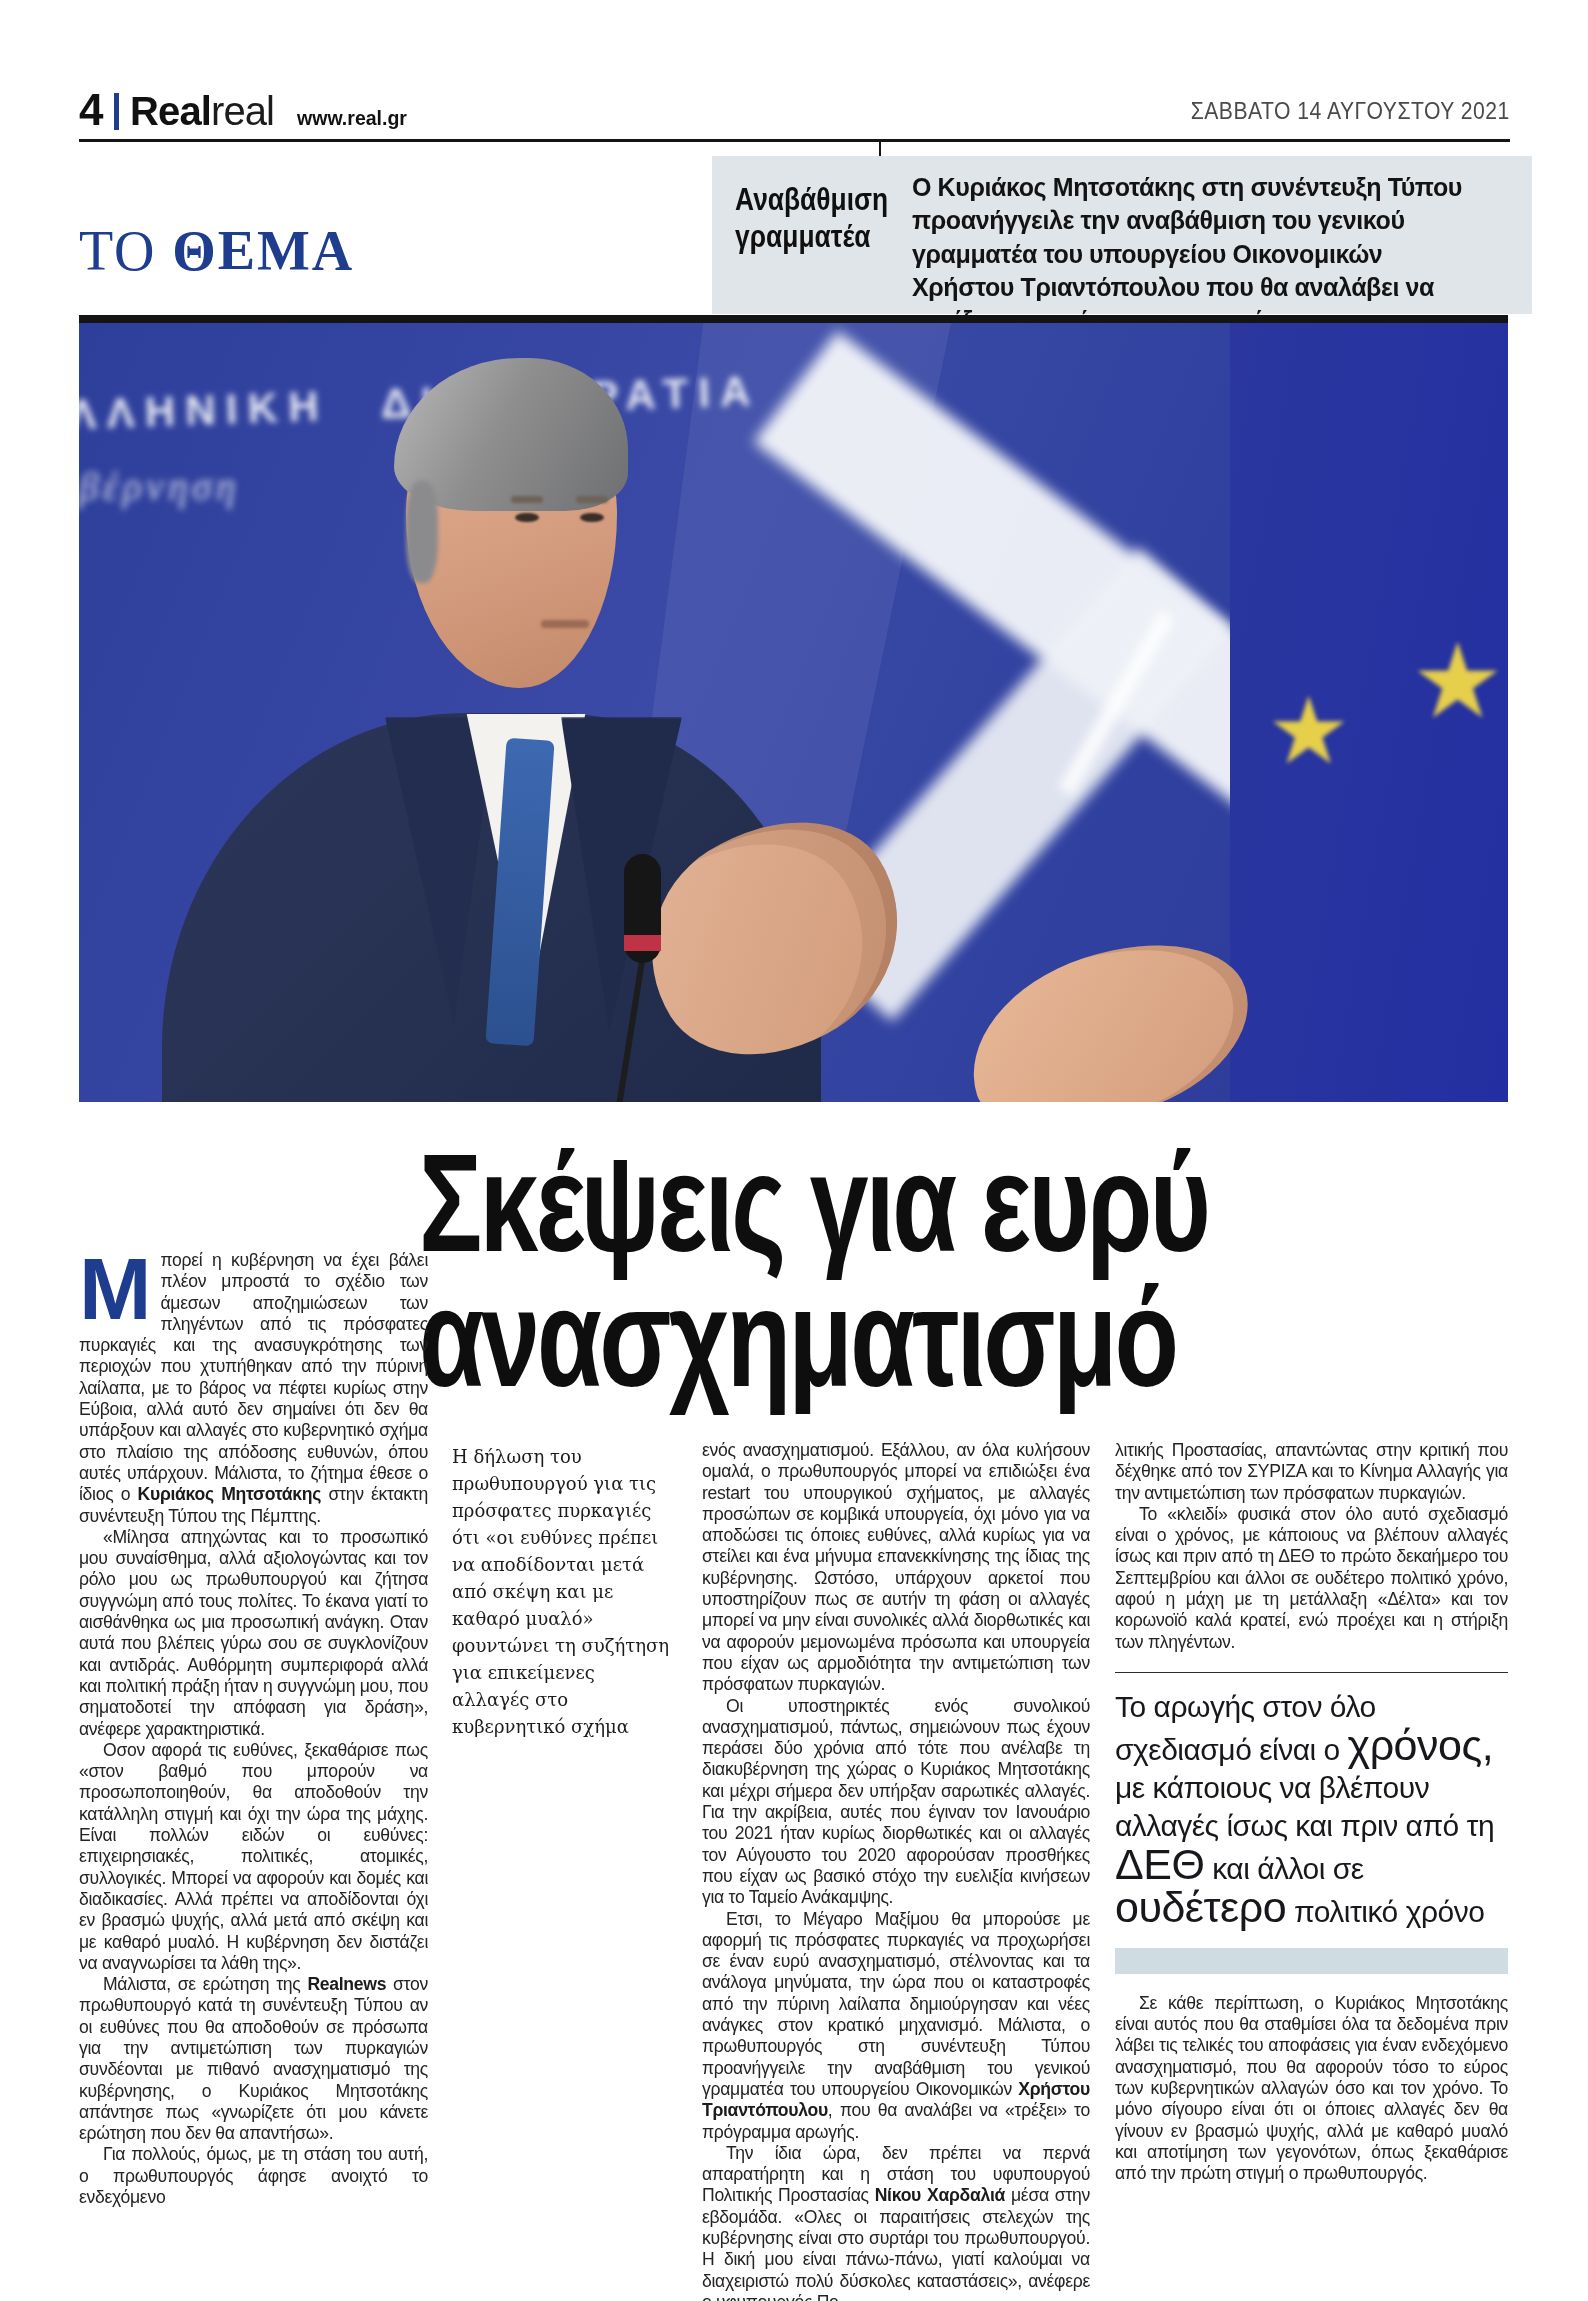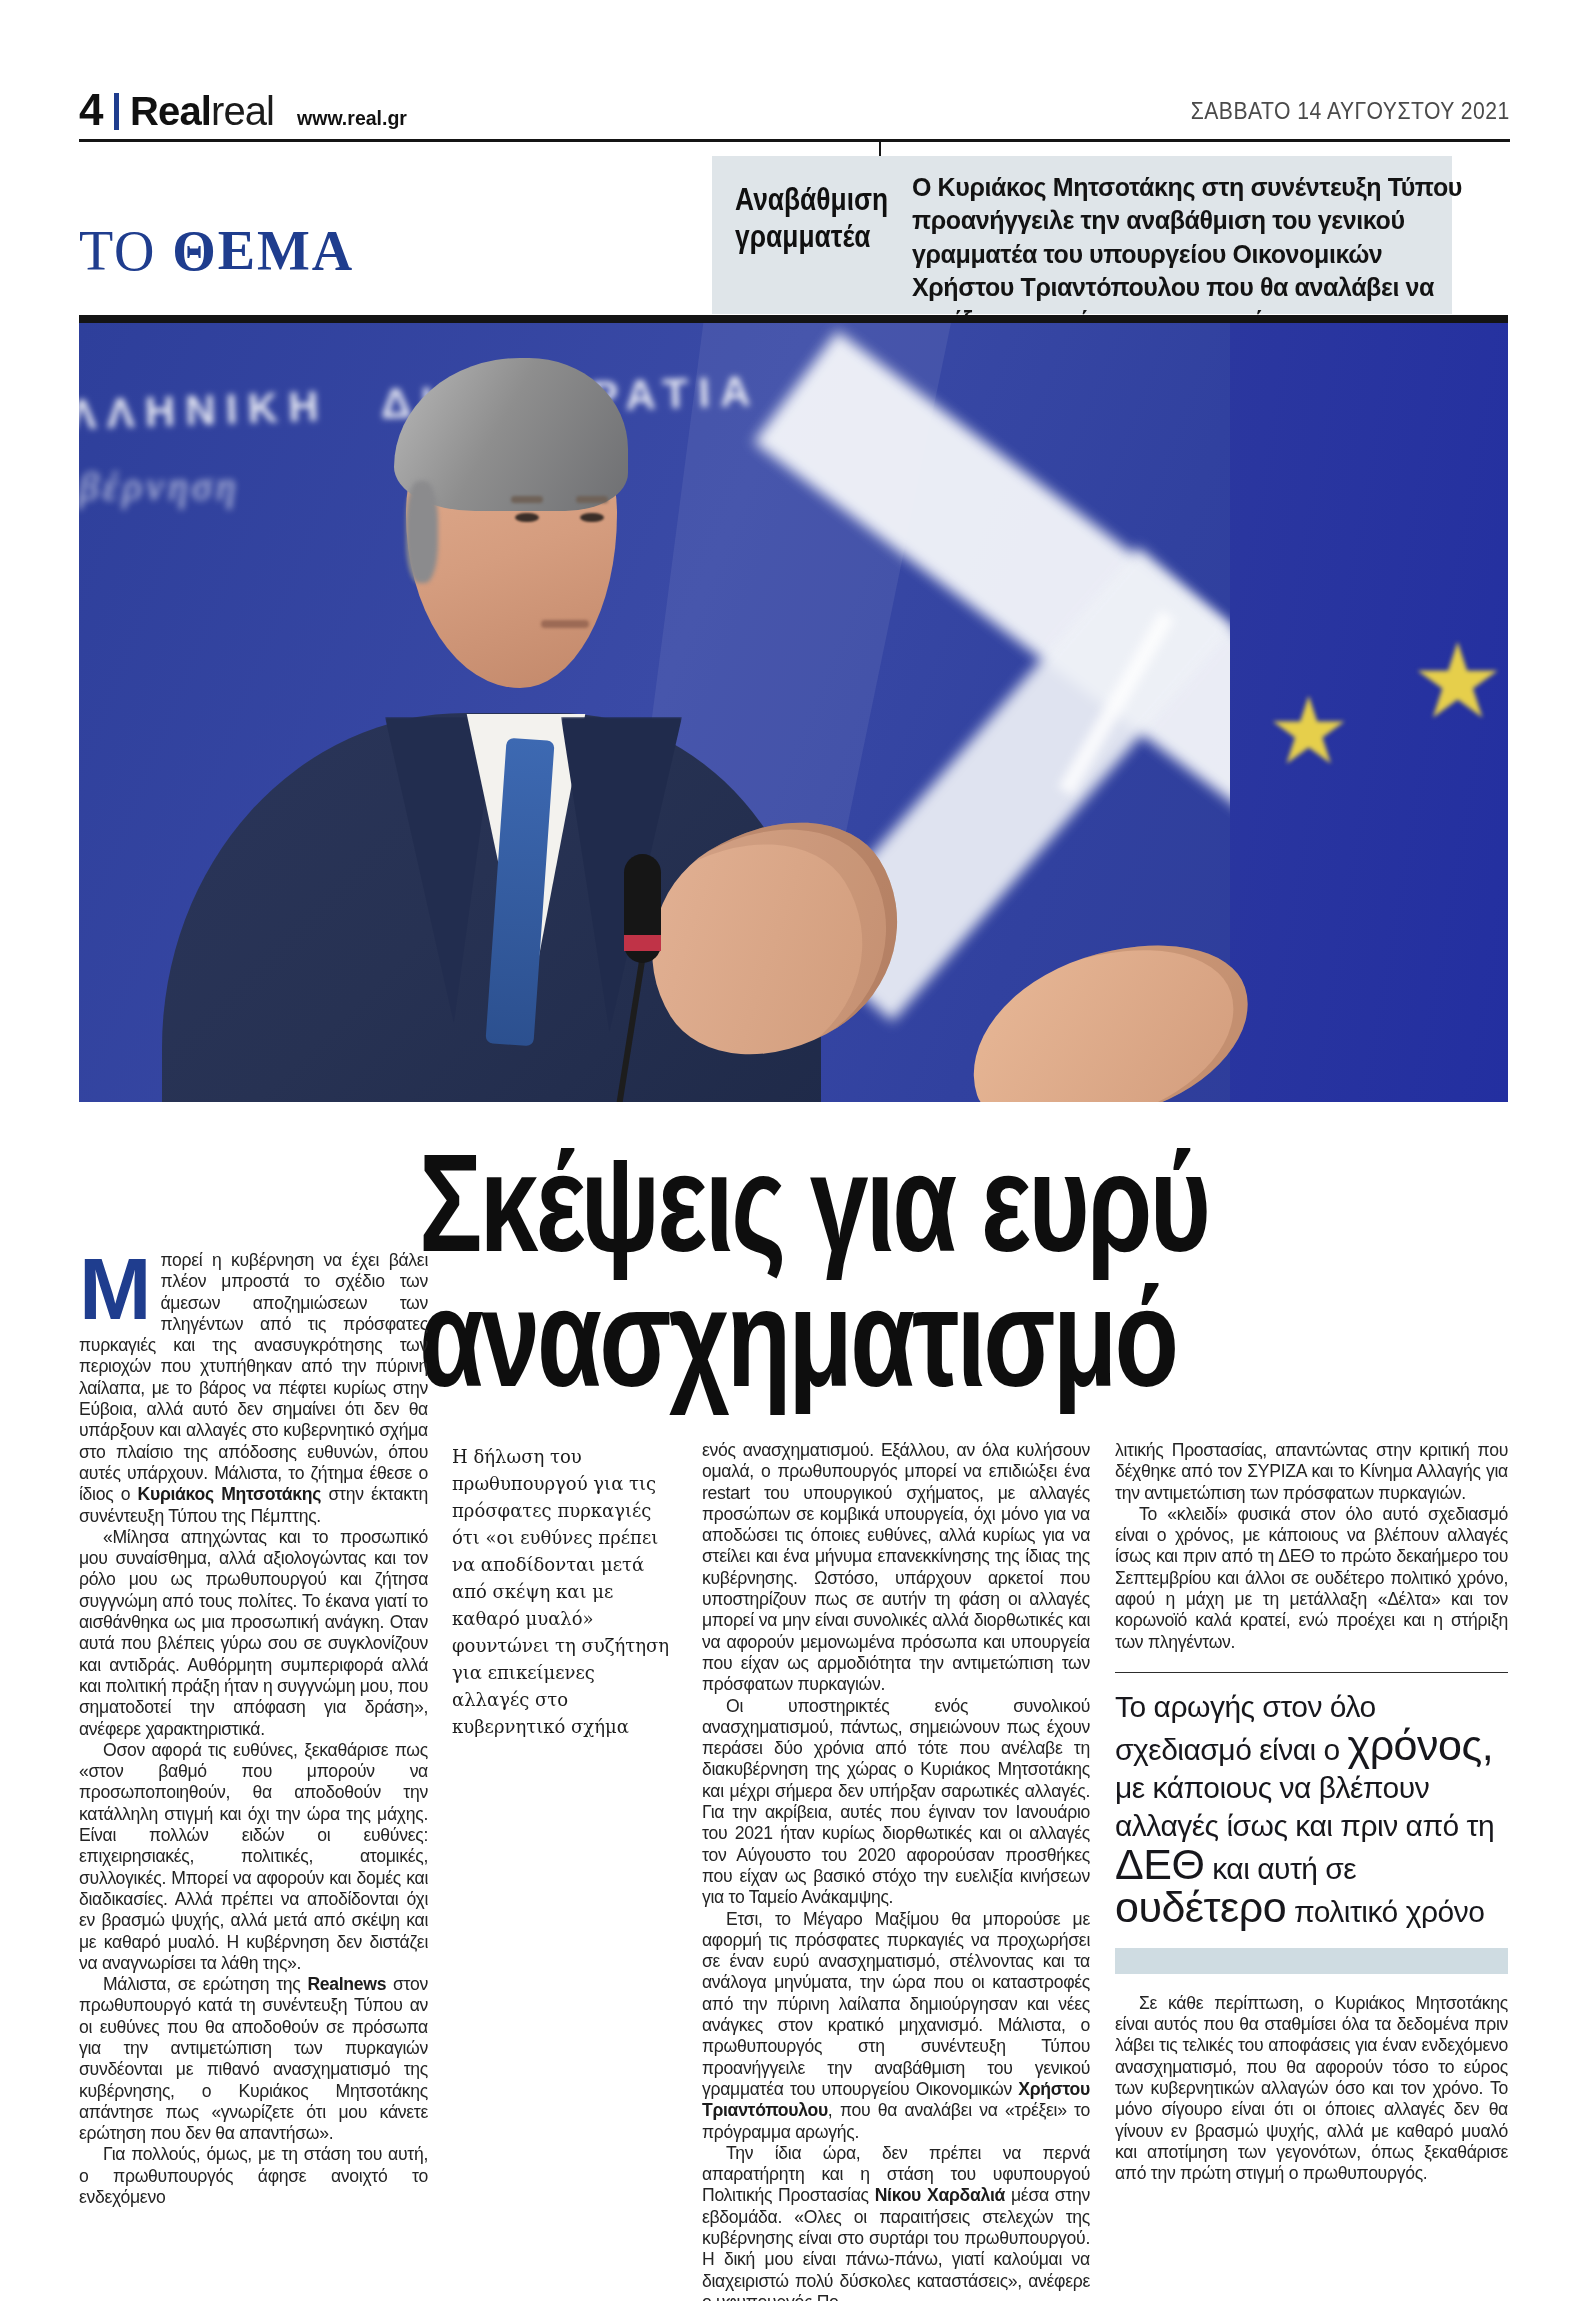--- a/index.html
+++ b/index.html
@@ -18,21 +18,21 @@
                transform:scaleX(.92);transform-origin:right;letter-spacing:0.5px;}
   .header-rule{position:absolute;left:79px;top:139px;width:1431px;height:2.8px;background:#151515;}
   .top-vline{position:absolute;left:879px;top:139px;width:1.9px;height:174px;background:#151515;}
 
   
   .kicker{position:absolute;left:79px;top:219px;font-family:"Liberation Serif",serif;
           font-size:56px;color:#1f3d8e;letter-spacing:1.9px;}
   .kicker .bold{font-weight:bold;}
 
   
-  .infobox{position:absolute;left:712px;top:156px;width:740px;height:158px;background:#dfe5e9;}
+  .infobox{position:absolute;left:712px;top:156px;width:820px;height:158px;background:#dfe5e9;}
   .ib-title{position:absolute;left:0;top:26px;width:154px;text-align:right;font-size:31px;
             font-weight:bold;color:#101010;line-height:1.18;transform:scaleX(.85);transform-origin:right;}
   .ib-text{position:absolute;left:200px;top:15px;width:562px;font-size:25px;font-weight:bold;
            color:#131313;line-height:1.33;letter-spacing:-0.4px;}
 
   
   .photo{position:absolute;left:79px;top:315px;width:1429px;height:787px;margin:0;
          border-top:8.3px solid #141414;box-sizing:border-box;overflow:hidden;
          background:linear-gradient(112deg,#2e3f9b 0%,#3a4aa6 42%,#31419f 68%,#2c3a97 100%);}
   .pb-line1{position:absolute;left:-11px;top:48px;width:1159px;font-size:42px;font-weight:bold;
@@ -211,19 +211,19 @@
     <p>ενός ανασχηματισμού. Εξάλλου, αν όλα κυλήσουν ομαλά, ο πρωθυπουργός μπορεί να επιδιώξει ένα restart του υπουργικού σχήματος, με αλλαγές προσώπων σε κομβικά υπουργεία, όχι μόνο για να αποδώσει τις όποιες ευθύνες, αλλά κυρίως για να στείλει και ένα μήνυμα επανεκκίνησης της ίδιας της κυβέρνησης. Ωστόσο, υπάρχουν αρκετοί που υποστηρίζουν πως σε αυτήν τη φάση οι αλλαγές μπορεί να μην είναι συνολικές αλλά διορθωτικές και να αφορούν μεμονωμένα πρόσωπα και υπουργεία που είχαν ως αρμοδιότητα την αντιμετώπιση των πρόσφατων πυρκαγιών.</p>
     <p class="ind">Οι υποστηρικτές ενός συνολικού ανασχηματισμού, πάντως, σημειώνουν πως έχουν περάσει δύο χρόνια από τότε που ανέλαβε τη διακυβέρνηση της χώρας ο Κυριάκος Μητσοτάκης και μέχρι σήμερα δεν υπήρξαν σαρωτικές αλλαγές. Για την ακρίβεια, αυτές που έγιναν τον Ιανουάριο του 2021 ήταν κυρίως διορθωτικές και οι αλλαγές τον Αύγουστο του 2020 αφορούσαν προσθήκες που είχαν ως βασικό στόχο την ευελιξία κινήσεων για το Ταμείο Ανάκαμψης.</p>
     <p class="ind"><span>Ετσι, το Μέγαρο Μαξίμου θα μπορούσε με αφορμή τις πρόσφατες πυρκαγιές να προχωρήσει σε έναν ευρύ ανασχηματισμό, στέλνοντας και τα ανάλογα μηνύματα, την ώρα που οι καταστροφές από την πύρινη λαίλαπα δημιούργησαν και νέες ανάγκες στον κρατικό μηχανισμό. Μάλιστα, ο πρωθυπουργός στη συνέντευξη Τύπου προανήγγειλε την αναβάθμιση του γενικού γραμματέα του υπουργείου Οικονομικών </span><b class="nm">Χρήστου Τριαντόπουλου</b><span>, που θα αναλάβει να «τρέξει» το πρόγραμμα αρωγής.</span></p>
     <p class="ind"><span>Την ίδια ώρα, δεν πρέπει να περνά απαρατήρητη και η στάση του υφυπουργού Πολιτικής Προστασίας </span><b class="nm">Νίκου Χαρδαλιά</b><span> μέσα στην εβδομάδα. «Ολες οι παραιτήσεις στελεχών της κυβέρνησης είναι στο συρτάρι του πρωθυπουργού. Η δική μου είναι πάνω-πάνω, γιατί καλούμαι να διαχειριστώ πολύ δύσκολες καταστάσεις», ανέφερε ο υφυπουργός Πο-</span></p>
   </div>
 
   <div class="col col4">
     <p>λιτικής Προστασίας, απαντώντας στην κριτική που δέχθηκε από τον ΣΥΡΙΖΑ και το Κίνημα Αλλαγής για την αντιμετώπιση των πρόσφατων πυρκαγιών.</p>
     <p class="ind">Το «κλειδί» φυσικά στον όλο αυτό σχεδιασμό είναι ο χρόνος, με κάποιους να βλέπουν αλλαγές ίσως και πριν από τη ΔΕΘ το πρώτο δεκαήμερο του Σεπτεμβρίου και άλλοι σε ουδέτερο πολιτικό χρόνο, αφού η μάχη με τη μετάλλαξη «Δέλτα» και τον κορωνοϊό καλά κρατεί, ενώ προέχει και η στήριξη των πληγέντων.</p>
     <div class="q-rule"></div>
-    <div class="quote"><span>Το αρωγής στον όλο σχεδιασμό είναι ο </span><span class="qbig">χρόνος,</span><span> με κάποιους να βλέπουν αλλαγές ίσως και πριν από τη </span><span class="qbig">ΔΕΘ</span><span> και αυτή σε </span><span class="qbig">ουδέτερο</span><span> πολιτικό χρόνο</span></div>
+    <div class="quote"><span>Το αρωγής στον όλο σχεδιασμό είναι ο </span><span class="qbig">χρόνος,</span><span> με κάποιους να βλέπουν αλλαγές ίσως και πριν από τη </span><span class="qbig">ΔΕΘ</span><span> και άλλοι σε </span><span class="qbig">ουδέτερο</span><span> πολιτικό χρόνο</span></div>
     <div class="q-bar"></div>
     <p class="ind">Σε κάθε περίπτωση, ο Κυριάκος Μητσοτάκης είναι αυτός που θα σταθμίσει όλα τα δεδομένα πριν λάβει τις τελικές του αποφάσεις για έναν ενδεχόμενο ανασχηματισμό, που θα αφορούν τόσο το εύρος των κυβερνητικών αλλαγών όσο και τον χρόνο. Το μόνο σίγουρο είναι ότι οι όποιες αλλαγές δεν θα γίνουν εν βρασμώ ψυχής, αλλά με καθαρό μυαλό και αποτίμηση των γεγονότων, όπως ξεκαθάρισε από την πρώτη στιγμή ο πρωθυπουργός.</p>
   </div>
 
 </div>
 
 
 </body></html>

